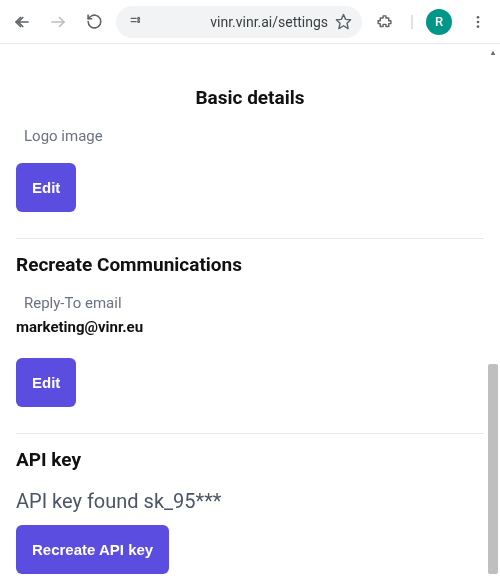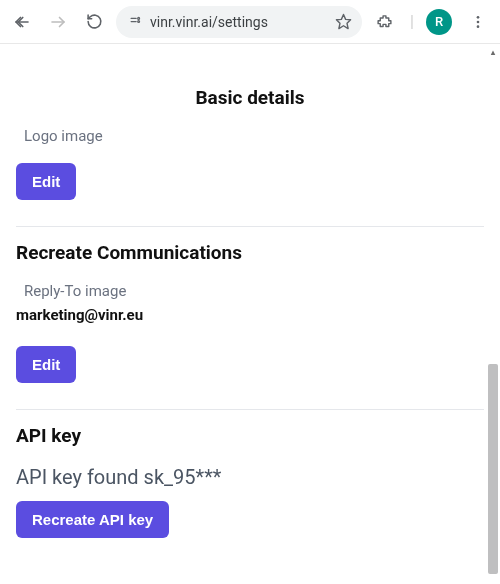--- a/index.html
+++ b/index.html
@@ -1,31 +1,31 @@
 <!DOCTYPE html>
 <html><head>
 <meta charset="utf-8">
 <style>
   * { box-sizing: border-box; margin: 0; padding: 0; }
   html, body { width: 500px; height: 584px; font-family: -apple-system, BlinkMacSystemFont, "Segoe UI", Roboto, Arial, sans-serif; background: #fff; overflow: hidden; }
-  .chrome-bar { display: flex; align-items: center; gap: 8px; padding: 6px 8px; height: 44px; border-bottom: 1px solid #e8e8e8; background: #fff; }
+  .chrome-bar { display: flex; align-items: center; gap: 8px; padding: 6px 8px; height: 44px; border-bottom: 1px solid #e8e8e8; background: #fff; text-align: right; }
   .nav-btn { width: 28px; height: 28px; display: flex; align-items: center; justify-content: center; border-radius: 50%; color: #5f6368; }
   .nav-btn.disabled { color: #bdbdbd; }
   .url-pill { flex: 1; display: flex; align-items: center; gap: 6px; background: #f1f3f4; border-radius: 18px; height: 32px; padding: 0 10px 0 10px; color: #3c4043; font-size: 14px; max-width: 280px; }
   .url-text { flex: 1; white-space: nowrap; overflow: hidden; text-overflow: ellipsis; }
   .url-icon { color: #5f6368; width: 18px; display: flex; align-items: center; justify-content: center; }
   .right-icons { display: flex; align-items: center; gap: 12px; margin-left: auto; }
   .avatar { width: 26px; height: 26px; border-radius: 50%; background: #009688; color: #fff; display: flex; align-items: center; justify-content: center; font-size: 13px; font-weight: 500; }
   .page { position: relative; height: calc(584px - 44px); }
   .content { padding: 18px 16px 40px 16px; height: 100%; overflow-y: auto; }
   .section-title { font-size: 19px; font-weight: 700; color: #111; margin-top: 12px; margin-bottom: 18px; }
   .section-title.first { margin-top: 24px; text-align: center; }
   .label { font-size: 15px; color: #6b7280; margin-bottom: 6px; margin-left: 8px; }
   .value { font-size: 15px; color: #111; margin-bottom: 10px; font-weight: bold; }
-  .btn { display: inline-block; background: #5B4DE0; color: #fff; border: none; border-radius: 6px; padding: 10px 16px; font-size: 15px; font-weight: 600; cursor: pointer; margin-top: 12px; }
+  .btn { display: inline-block; background: #5B4DE0; color: #fff; border: none; border-radius: 6px; padding: 16px 16px; font-size: 15px; font-weight: 600; cursor: pointer; margin-top: 12px; }
   .divider { border: none; border-top: 1px solid #e5e7eb; margin: 26px 0 14px 0; }
   .status-line { font-size: 20px; color: #4b5563; margin-top: 6px; }
   .scrollbar-track { position: absolute; right: 0; top: 0; width: 14px; height: 100%; background: transparent; }
   .scroll-up { position: absolute; right: 0; top: 0; width: 14px; height: 16px; display: flex; align-items: center; justify-content: center; color: #6b6b6b; font-size: 9px; }
   .scroll-thumb { position: absolute; right: 2px; width: 10px; top: 320px; height: 210px; background: #bfbfc0; border-radius: 2px; }
   .sep-vert { color: #d0d0d0; font-size: 16px; }
   svg { display: block; }
 </style>
 </head>
 <body>
@@ -89,21 +89,21 @@
 <div class="page">
   <div class="content">
 
     <h2 class="section-title first">Basic details</h2>
     <div class="label">Logo image</div>
     <button class="btn">Edit</button>
 
     <hr class="divider">
 
     <h2 class="section-title">Recreate Communications</h2>
-    <div class="label">Reply-To image</div>
+    <div class="label">Reply-To email</div>
     <div class="value">marketing@vinr.eu</div>
     <button class="btn">Edit</button>
 
     <hr class="divider">
 
     <h2 class="section-title">API key</h2>
     <div class="status-line">API key found sk_95***</div>
     <button class="btn">Recreate API key</button>
 
   </div>

